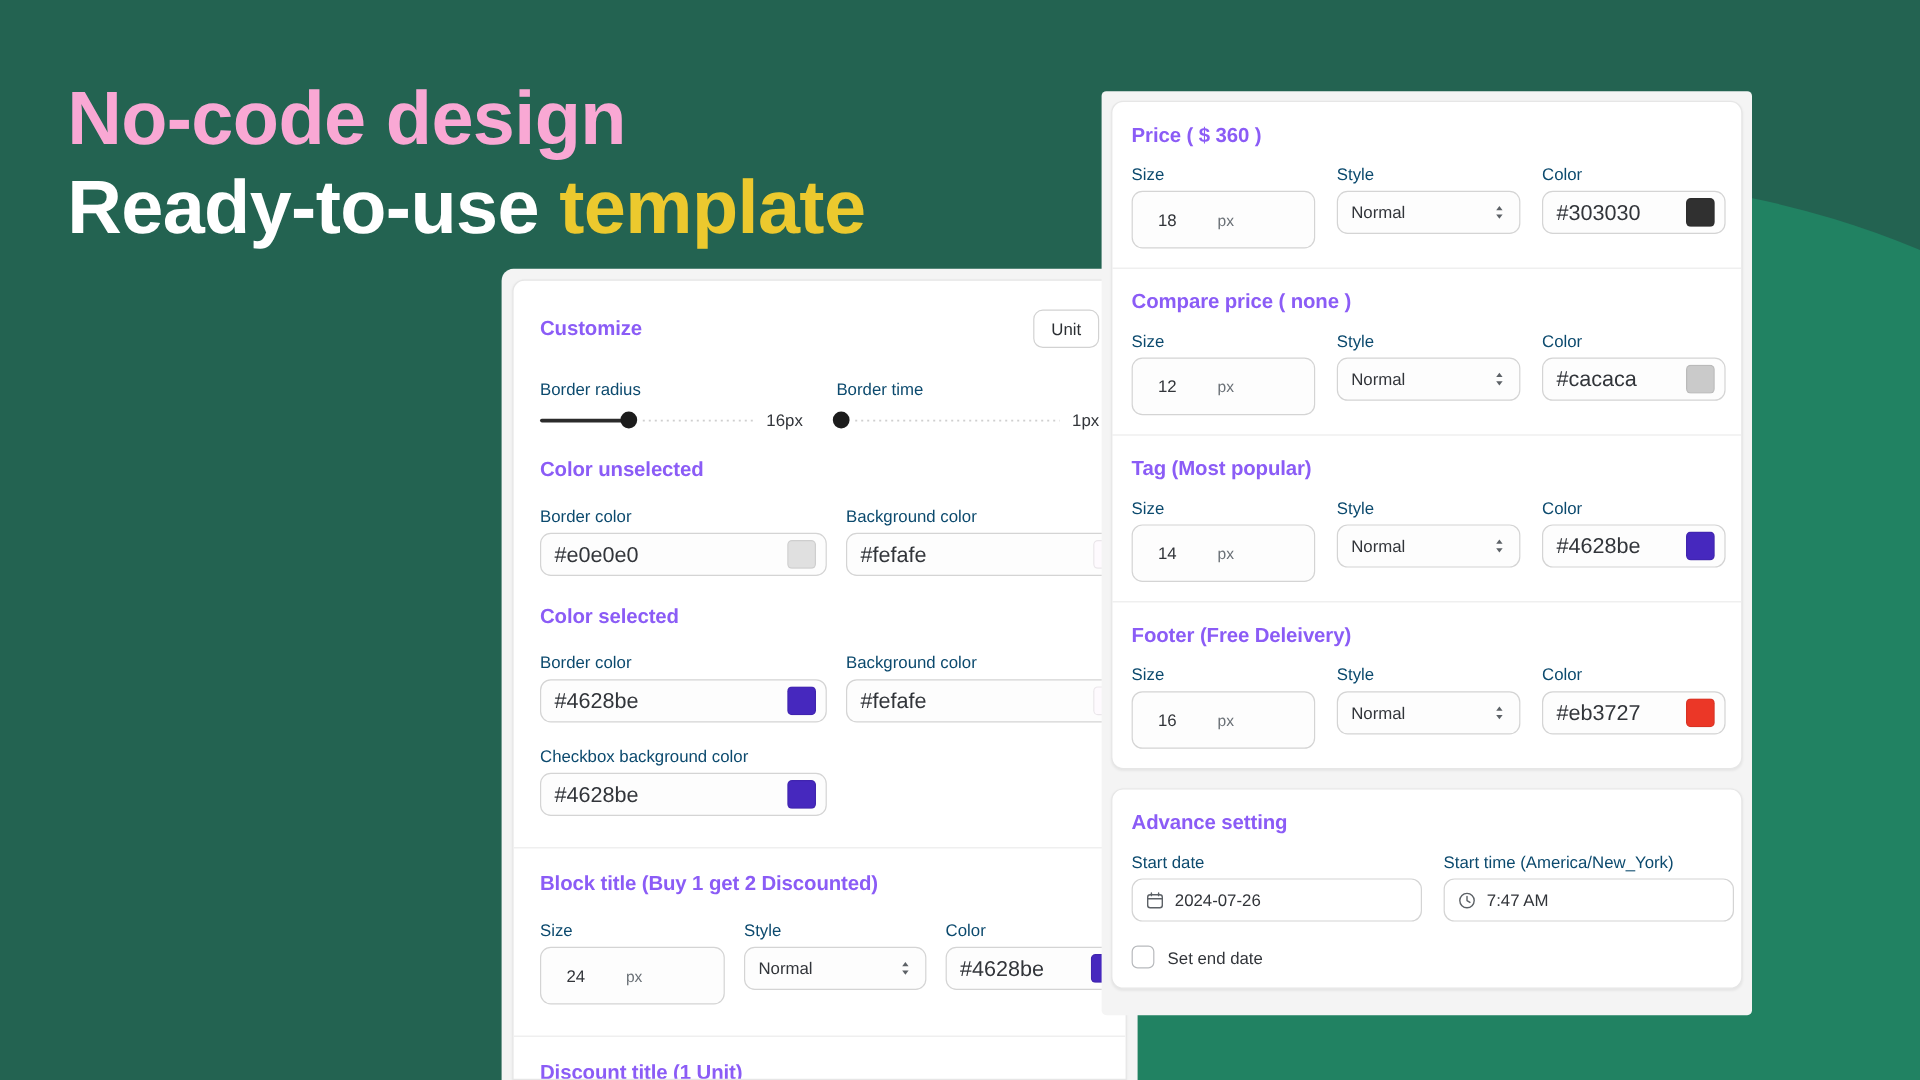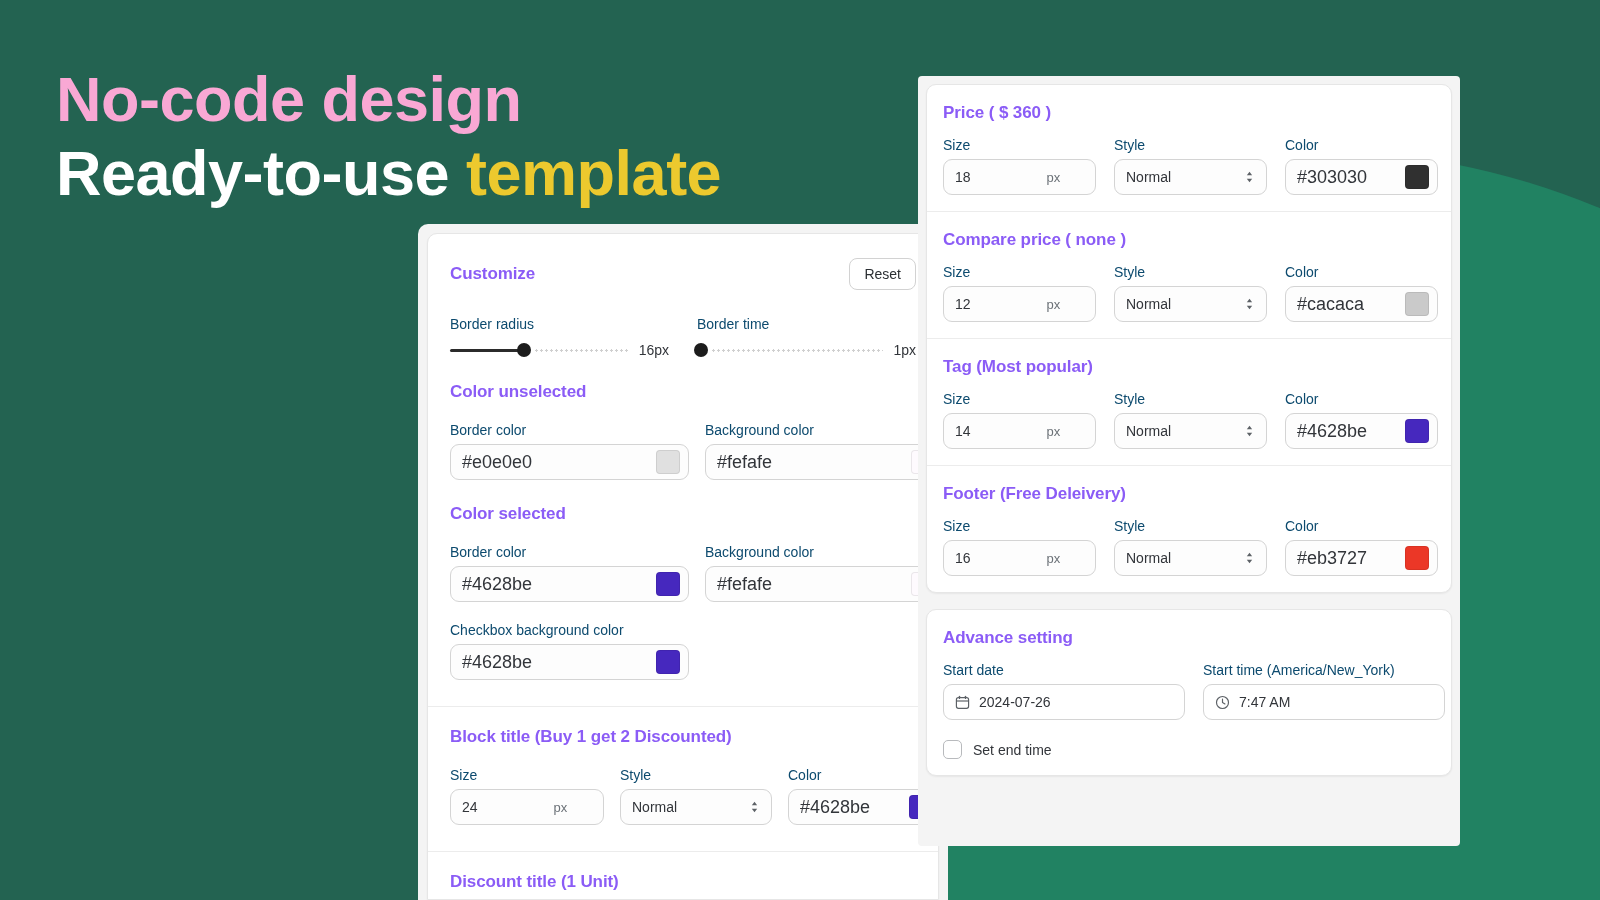--- a/index.html
+++ b/index.html
@@ -72,31 +72,30 @@
   .field-label {
     font-size: 14px;
     color: #0c4a6e;
     margin-bottom: 6px;
   }
 
   .divider { height: 1px; background: #ececec; }
 
   
   .input-box {
-    height: 36px;
+    height: 48px;
     border: 1px solid #d4d4d4;
     border-radius: 9px;
     background: #fdfdfd;
     display: flex;
     align-items: center;
-    padding: 0 11px;
+    padding: 0 21px;
     font-size: 14px;
     color: #32353a;
     position: relative;
-    gap: 42px;
   }
 
   .input-box .val { flex: 0 0 auto; }
   .unit {
     color: #6b7177;
     font-size: 13px;
     margin-left: 34px;
   }
 
   .select-box {
@@ -319,21 +318,21 @@
   <div class="hero">
     <div class="hero-line hero-line-1">No-code design</div>
     <div class="hero-line hero-line-2"><span>Ready-to-use </span><span class="hero-accent">template</span></div>
   </div>
 
   <div class="panel-shell" id="left-panel">
     <div class="card" id="left-card">
 
       <div class="lc-head">
         <div class="section-title">Customize</div>
-        <div class="reset-btn">Reset</div>
+        <div class="reset-btn">Unit</div>
       </div>
 
       <div class="slider-row">
         <div class="slider-col">
           <div class="field-label">Border radius</div>
           <div class="slider-track-row">
             <div class="slider">
               <div class="filled" style="width:70px"></div>
               <div class="thumb"></div>
               <div class="dots"></div>
@@ -618,20 +617,20 @@
                 <circle cx="8" cy="8" r="6.4" fill="none" stroke="#5c6166" stroke-width="1.25"></circle>
                 <path d="M8 4.4 V8 L10.6 9.6" fill="none" stroke="#5c6166" stroke-width="1.25" stroke-linecap="round" stroke-linejoin="round"></path>
               </svg>
               <span>7:47 AM</span>
             </div>
           </div>
         </div>
 
         <div class="checkbox-row">
           <span class="cbox"></span>
-          <span class="cbox-label">Set end time</span>
+          <span class="cbox-label">Set end date</span>
         </div>
       </div>
     </div>
 
   </div>
 
 </div>
 
 </body></html>

